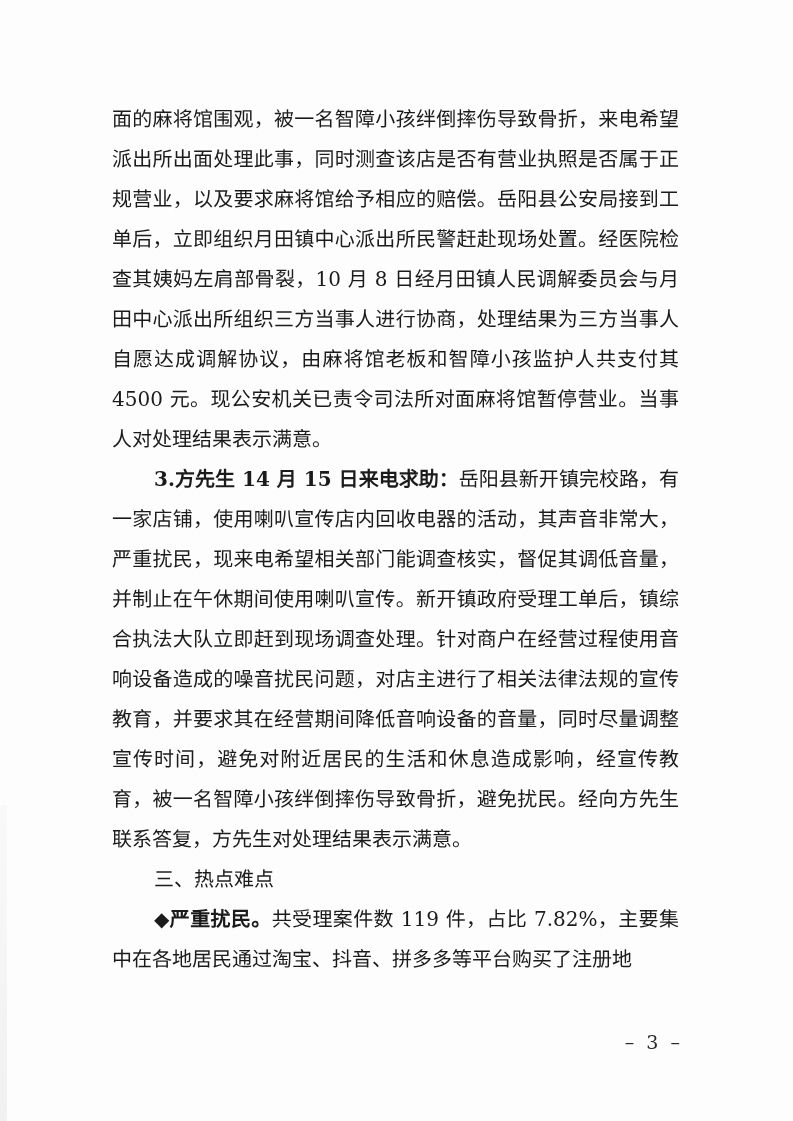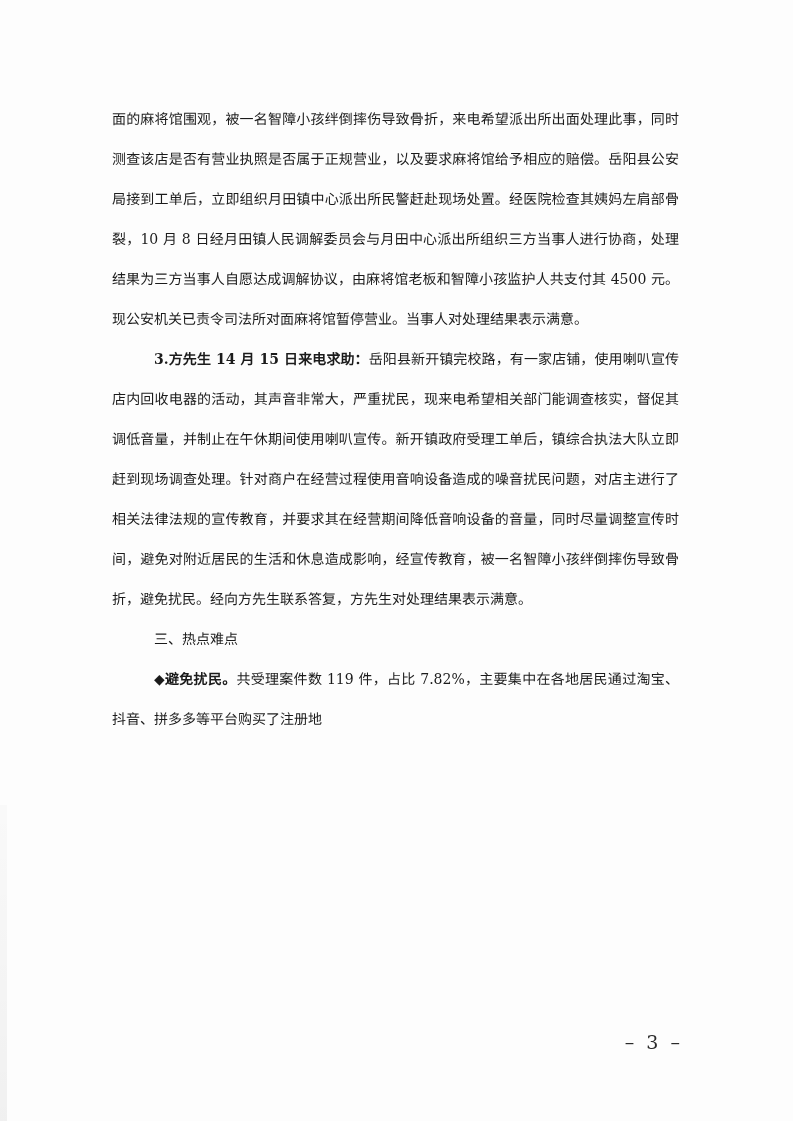--- a/index.html
+++ b/index.html
@@ -14,21 +14,21 @@
     background: #fdfdfd;
     overflow: hidden;
     font-family: "DejaVu Serif", "Liberation Serif", serif;
     color: #1b1b1b;
   }
   .content {
     position: absolute;
     left: 112px;
     top: 99px;
     width: 567px;
-    font-size: 14px;
+    font-size: 20px;
     line-height: 40px;
     text-align: justify;
     text-justify: inter-ideograph;
   }
   .para {
     margin: 0;
   }
   .indent {
     text-indent: 42px;
   }
@@ -61,20 +61,20 @@
 
 <div class="page">
   <div class="content">
 
     <p class="para">面的麻将馆围观，被一名智障小孩绊倒摔伤导致骨折，来电希望派出所出面处理此事，同时测查该店是否有营业执照是否属于正规营业，以及要求麻将馆给予相应的赔偿。岳阳县公安局接到工单后，立即组织月田镇中心派出所民警赶赴现场处置。经医院检查其姨妈左肩部骨裂，10 月 8 日经月田镇人民调解委员会与月田中心派出所组织三方当事人进行协商，处理结果为三方当事人自愿达成调解协议，由麻将馆老板和智障小孩监护人共支付其 4500 元。现公安机关已责令司法所对面麻将馆暂停营业。当事人对处理结果表示满意。</p>
 
     <p class="para indent"><span class="lead">3.方先生 14 月 15 日来电求助：</span><span>岳阳县新开镇完校路，有一家店铺，使用喇叭宣传店内回收电器的活动，其声音非常大，严重扰民，现来电希望相关部门能调查核实，督促其调低音量，并制止在午休期间使用喇叭宣传。新开镇政府受理工单后，镇综合执法大队立即赶到现场调查处理。针对商户在经营过程使用音响设备造成的噪音扰民问题，对店主进行了相关法律法规的宣传教育，并要求其在经营期间降低音响设备的音量，同时尽量调整宣传时间，避免对附近居民的生活和休息造成影响，经宣传教育，被一名智障小孩绊倒摔伤导致骨折，避免扰民。经向方先生联系答复，方先生对处理结果表示满意。</span></p>
 
     <p class="para indent heading">三、热点难点</p>
 
-    <p class="para indent"><span class="lead">◆避免扰民。</span><span>共受理案件数 119 件，占比 7.82%，主要集中在各地居民通过淘宝、抖音、拼多多等平台购买了注册地</span></p>
+    <p class="para indent"><span class="lead">◆严重扰民。</span><span>共受理案件数 119 件，占比 7.82%，主要集中在各地居民通过淘宝、抖音、拼多多等平台购买了注册地</span></p>
 
   </div>
 
   <div class="footer">– 3 –</div>
 
   <div class="scan-strip"></div>
 </div>
 
 </body></html>

